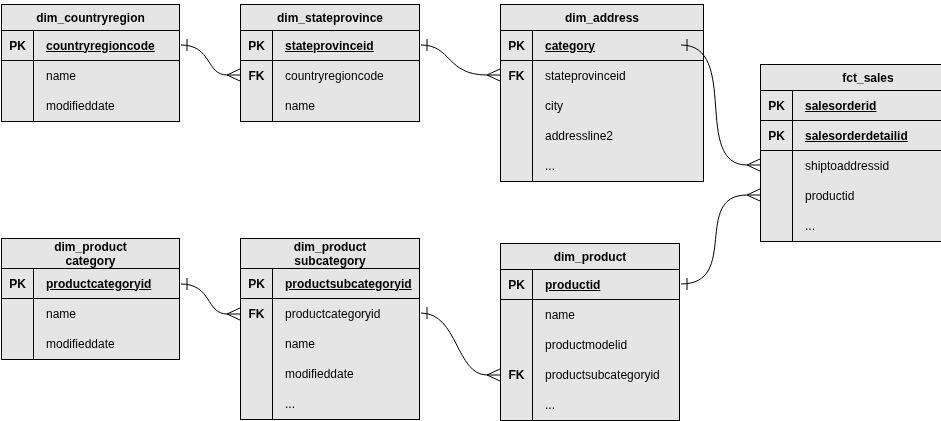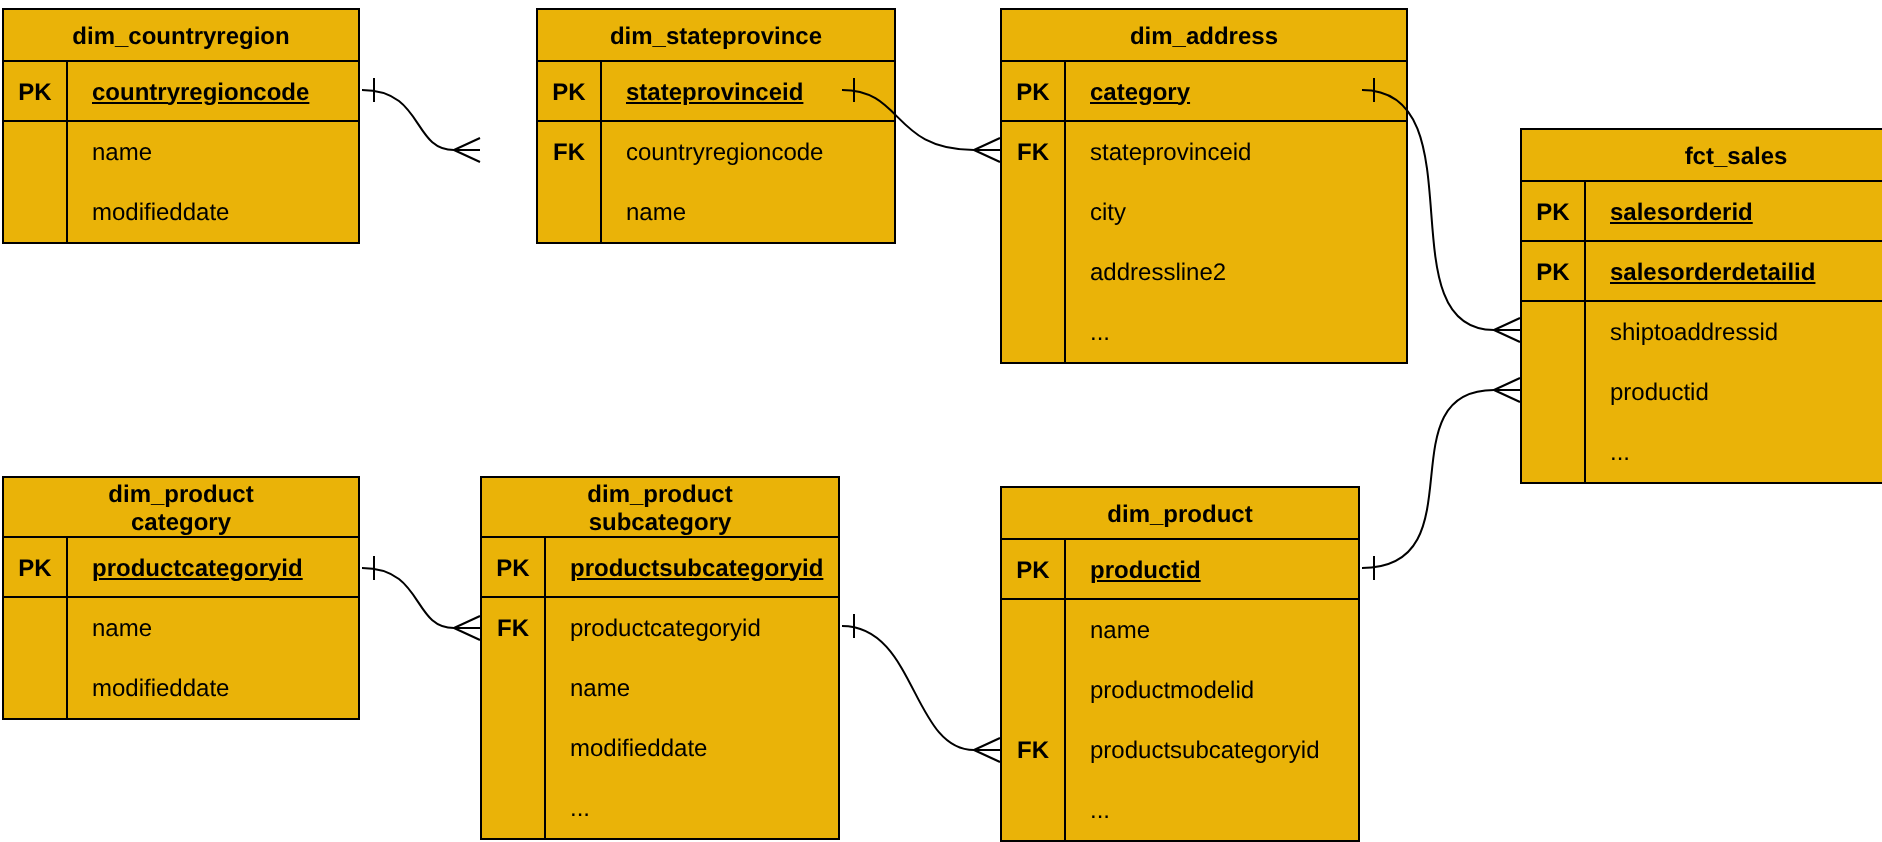--- a/index.html
+++ b/index.html
@@ -8,21 +8,21 @@
     position: relative;
     background: #ffffff;
     font-family: "Liberation Sans", sans-serif;
     color: #000000;
     overflow: hidden;
   }
   .canvas { position: absolute; inset: 0; }
 
   .entity {
     position: absolute;
-    background: #eab308;
+    background: #e5e5e5;
     border: 1px solid #000000;
     font-size: 12px;
   }
   .e-title {
     border-bottom: 1px solid #000000;
     font-weight: bold;
     text-align: center;
     display: flex;
     align-items: center;
     justify-content: center;
@@ -62,21 +62,21 @@
     <div class="e-row">
       <span class="e-key"></span>
       <span class="e-field">name</span>
     </div>
     <div class="e-row">
       <span class="e-key"></span>
       <span class="e-field">modifieddate</span>
     </div>
   </div>
 
-  <div class="entity" style="left:240px; top:4px; width:180px;margin-left:28px;">
+  <div class="entity" style="left:240px; top:4px; width:180px;">
     <div class="e-title" style="height:26px;">dim_stateprovince</div>
     <div class="e-row sep">
       <span class="e-key">PK</span>
       <span class="e-field pk">stateprovinceid</span>
     </div>
     <div class="e-row">
       <span class="e-key fk">FK</span>
       <span class="e-field">countryregioncode</span>
     </div>
     <div class="e-row">

